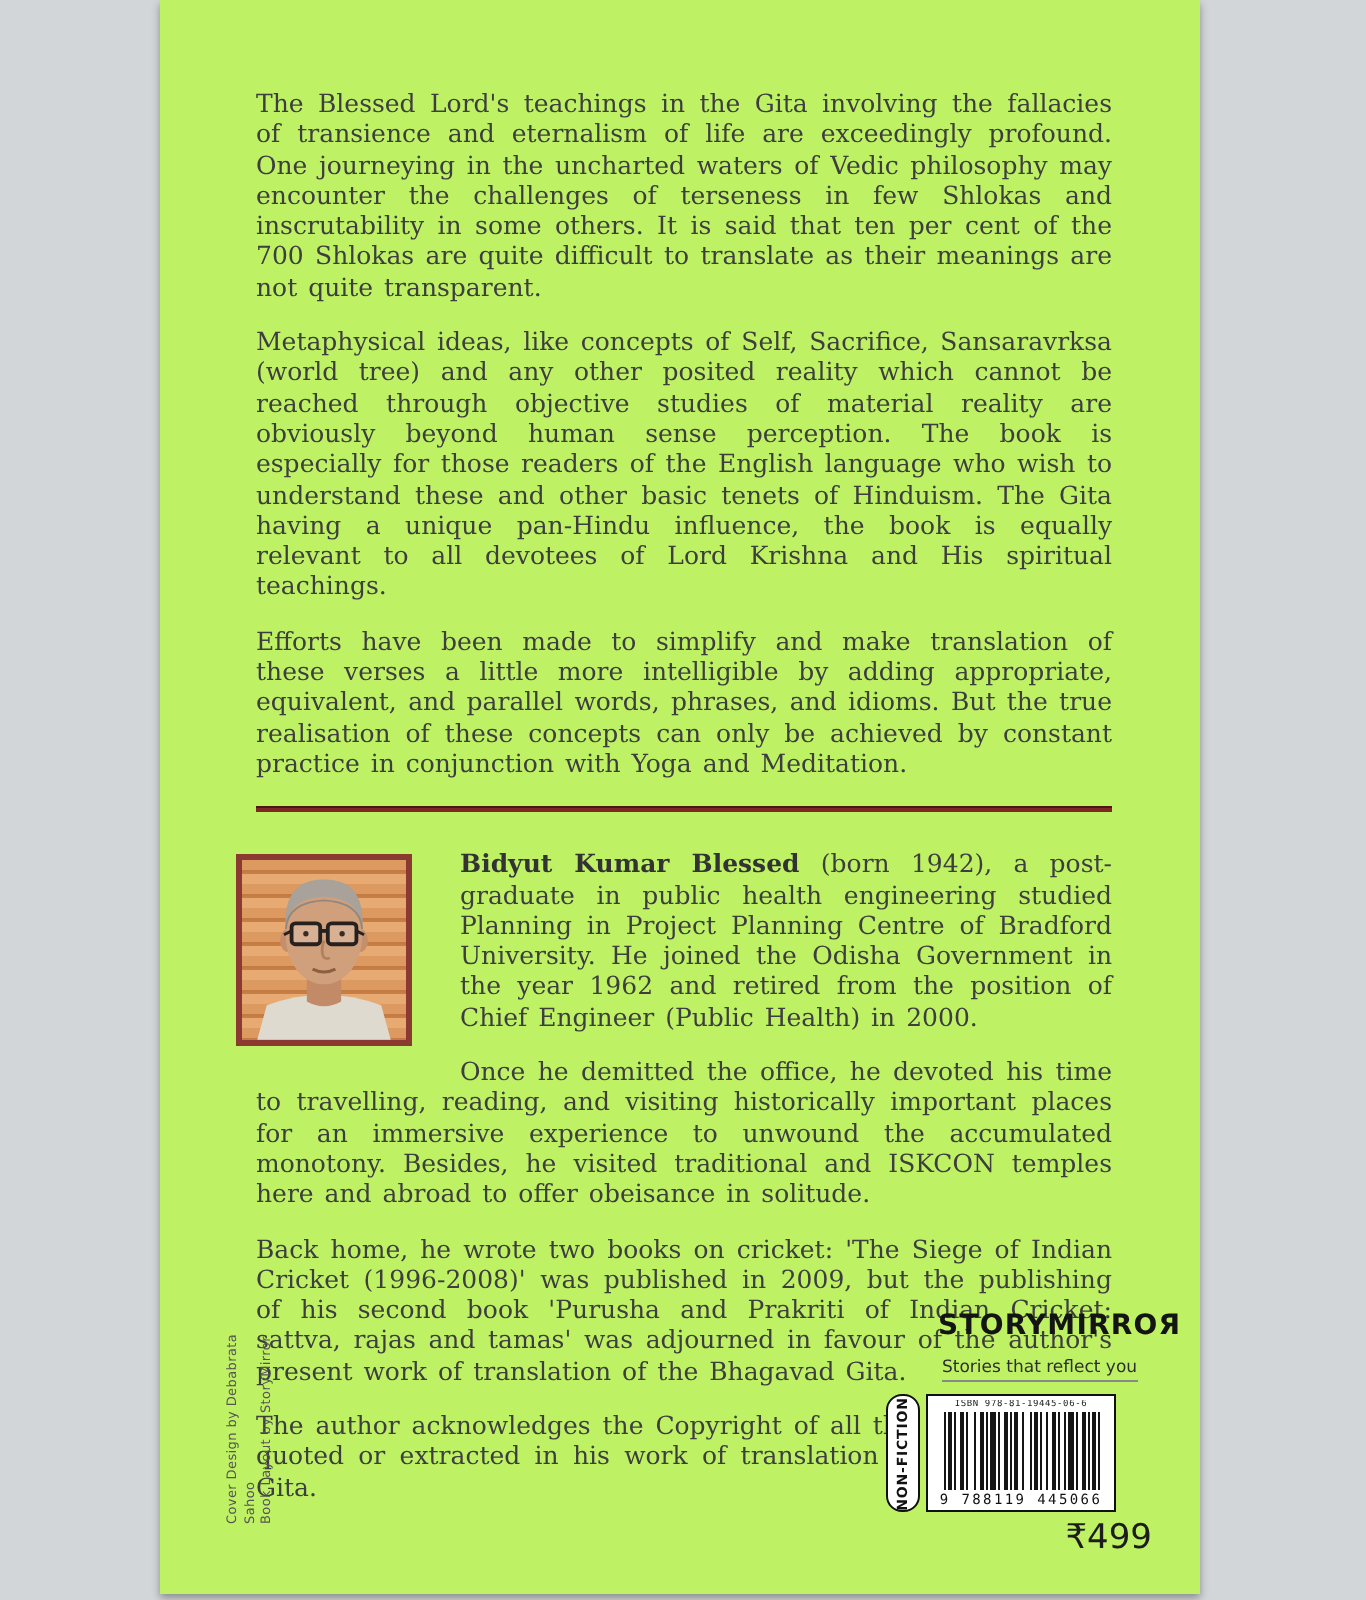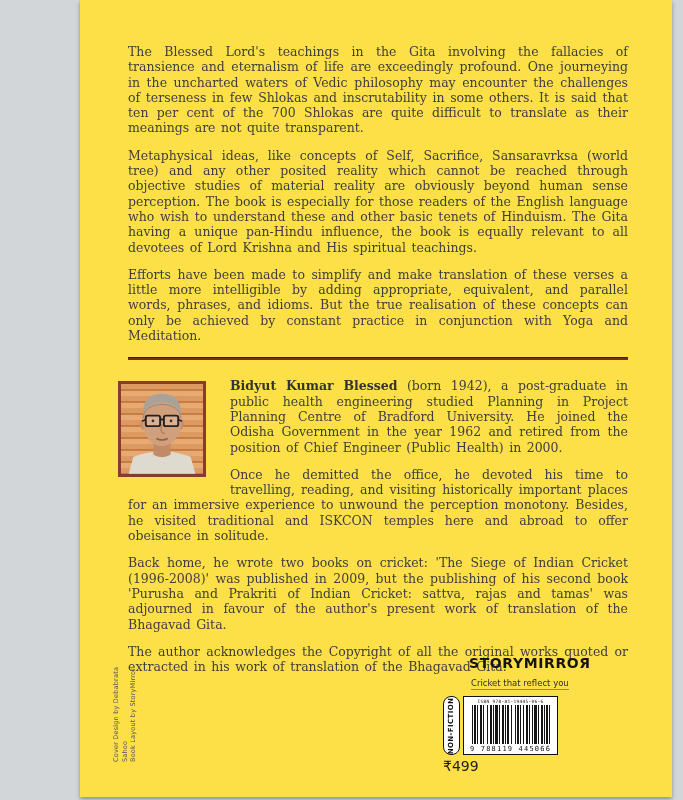--- a/index.html
+++ b/index.html
@@ -5,22 +5,22 @@
   * { margin:0; padding:0; box-sizing:border-box; }
   html,body { width:683px; height:800px; }
   body {
     background:#d3d6d9;
     font-family:"DejaVu Serif", serif;
     position:relative;
     overflow:hidden;
   }
   .page {
     position:absolute; left:80px; top:0;
-    width:592px; height:797px;
-    background:#fde047;
+    width:520px; height:797px;
+    background:#bef264;
     box-shadow:0 2px 4px rgba(0,0,0,0.35);
   }
   .content {
     padding:44px 44px 0 48px;
     color:#3c3c3c;
   }
   .content p {
     font-size:12.5px;
     line-height:15.3px;
     text-align:justify;
@@ -114,22 +114,22 @@
   .bars i.b { background:#151515; }
   .bars i.s { background:#fff; }
   .barcode-digits {
     font-family:"DejaVu Sans Mono", monospace;
     font-size:7px; letter-spacing:1.2px;
     color:#111; text-align:center;
     margin-top:1px; white-space:nowrap;
   }
   .price {
     font-family:"DejaVu Sans", sans-serif;
-    font-size:14px; color:#1d1d1d;
-    text-align:left;
+    font-size:17px; color:#1d1d1d;
+    text-align:right;
     padding-right:17px;
     margin-top:3px;
   }
   .clearfix::after { content:""; display:table; clear:both; }
 </style>
 </head>
 <body>
 
 <div class="page">
   <div class="content">
@@ -154,34 +154,34 @@
           <line x1="41" y1="37" x2="45" y2="37" stroke="#26211e" stroke-width="2"></line>
           <line x1="26" y1="37" x2="22" y2="39" stroke="#26211e" stroke-width="1.6"></line>
           <line x1="60" y1="37" x2="64" y2="39" stroke="#26211e" stroke-width="1.6"></line>
           <circle cx="33.5" cy="38.5" r="1.4" fill="#3a2c22"></circle>
           <circle cx="52.5" cy="38.5" r="1.4" fill="#3a2c22"></circle>
           <path d="M43,42 q-2,6 0,9 q2,1 3,0" fill="none" stroke="#b07f5c" stroke-width="1.4"></path>
           <path d="M37,57 q6,3 12,0" fill="none" stroke="#8c5f42" stroke-width="1.6"></path>
         </svg>
       </div>
       <p class="bio-first"><b>Bidyut Kumar Blessed</b><span> (born 1942), a post-graduate in public health engineering studied Planning in Project Planning Centre of Bradford University. He joined the Odisha Government in the year 1962 and retired from the position of Chief Engineer (Public Health) in 2000.</span></p>
-      <p>Once he demitted the office, he devoted his time to travelling, reading, and visiting historically important places for an immersive experience to unwound the perception monotony. Besides, he visited traditional and ISKCON temples here and abroad to offer obeisance in solitude.</p>
+      <p>Once he demitted the office, he devoted his time to travelling, reading, and visiting historically important places for an immersive experience to unwound the accumulated monotony. Besides, he visited traditional and ISKCON temples here and abroad to offer obeisance in solitude.</p>
       <p>Back home, he wrote two books on cricket: 'The Siege of Indian Cricket (1996-2008)' was published in 2009, but the publishing of his second book 'Purusha and Prakriti of Indian Cricket: sattva, rajas and tamas' was adjourned in favour of the author's present work of translation of the Bhagavad Gita.</p>
       <p>The author acknowledges the Copyright of all the original works quoted or extracted in his work of translation of the Bhagavad Gita.</p>
     </div>
   </div>
 
   <div class="credit">
     <div>Cover Design by Debabrata Sahoo</div>
     <div>Book Layout by StoryMirror</div>
   </div>
 
   <div class="publisher-block">
     <div class="logo-name">STORYMIRROЯ</div>
-    <div><span class="logo-tagline">Cricket that reflect you</span></div>
+    <div><span class="logo-tagline">Stories that reflect you</span></div>
     <div class="barcode-row">
       <div class="category-tab">
         <span>NON-FICTION</span>
       </div>
       <div class="barcode-box">
         <div class="isbn-text">ISBN 978-81-19445-06-6</div>
         <div class="bars" id="bars">
             <i class="b" style="width: 1px;"></i>
             <i class="s" style="width: 1px;"></i>
             <i class="b" style="width: 2px;"></i>

